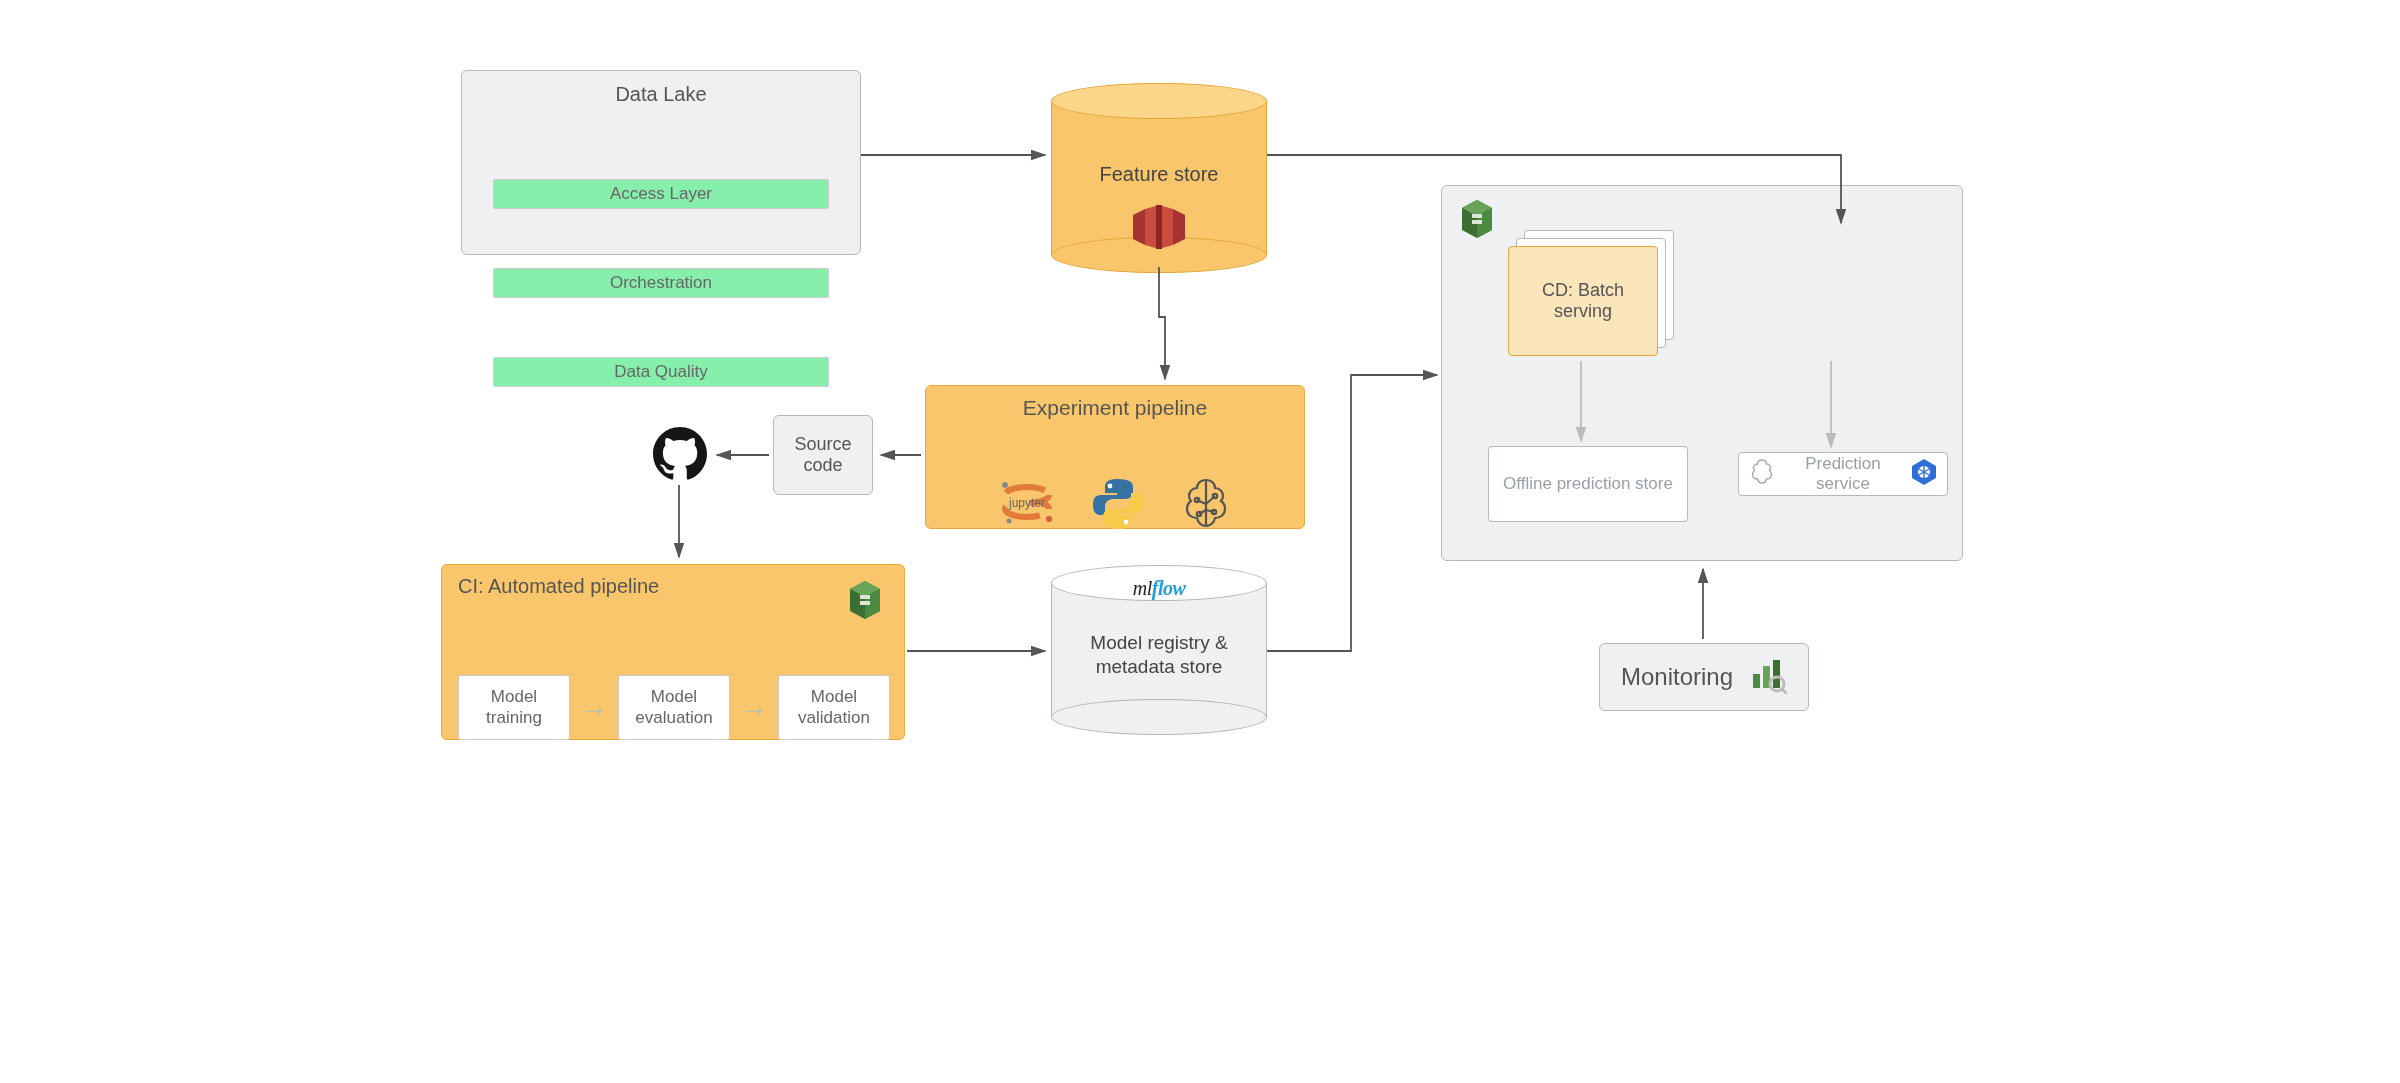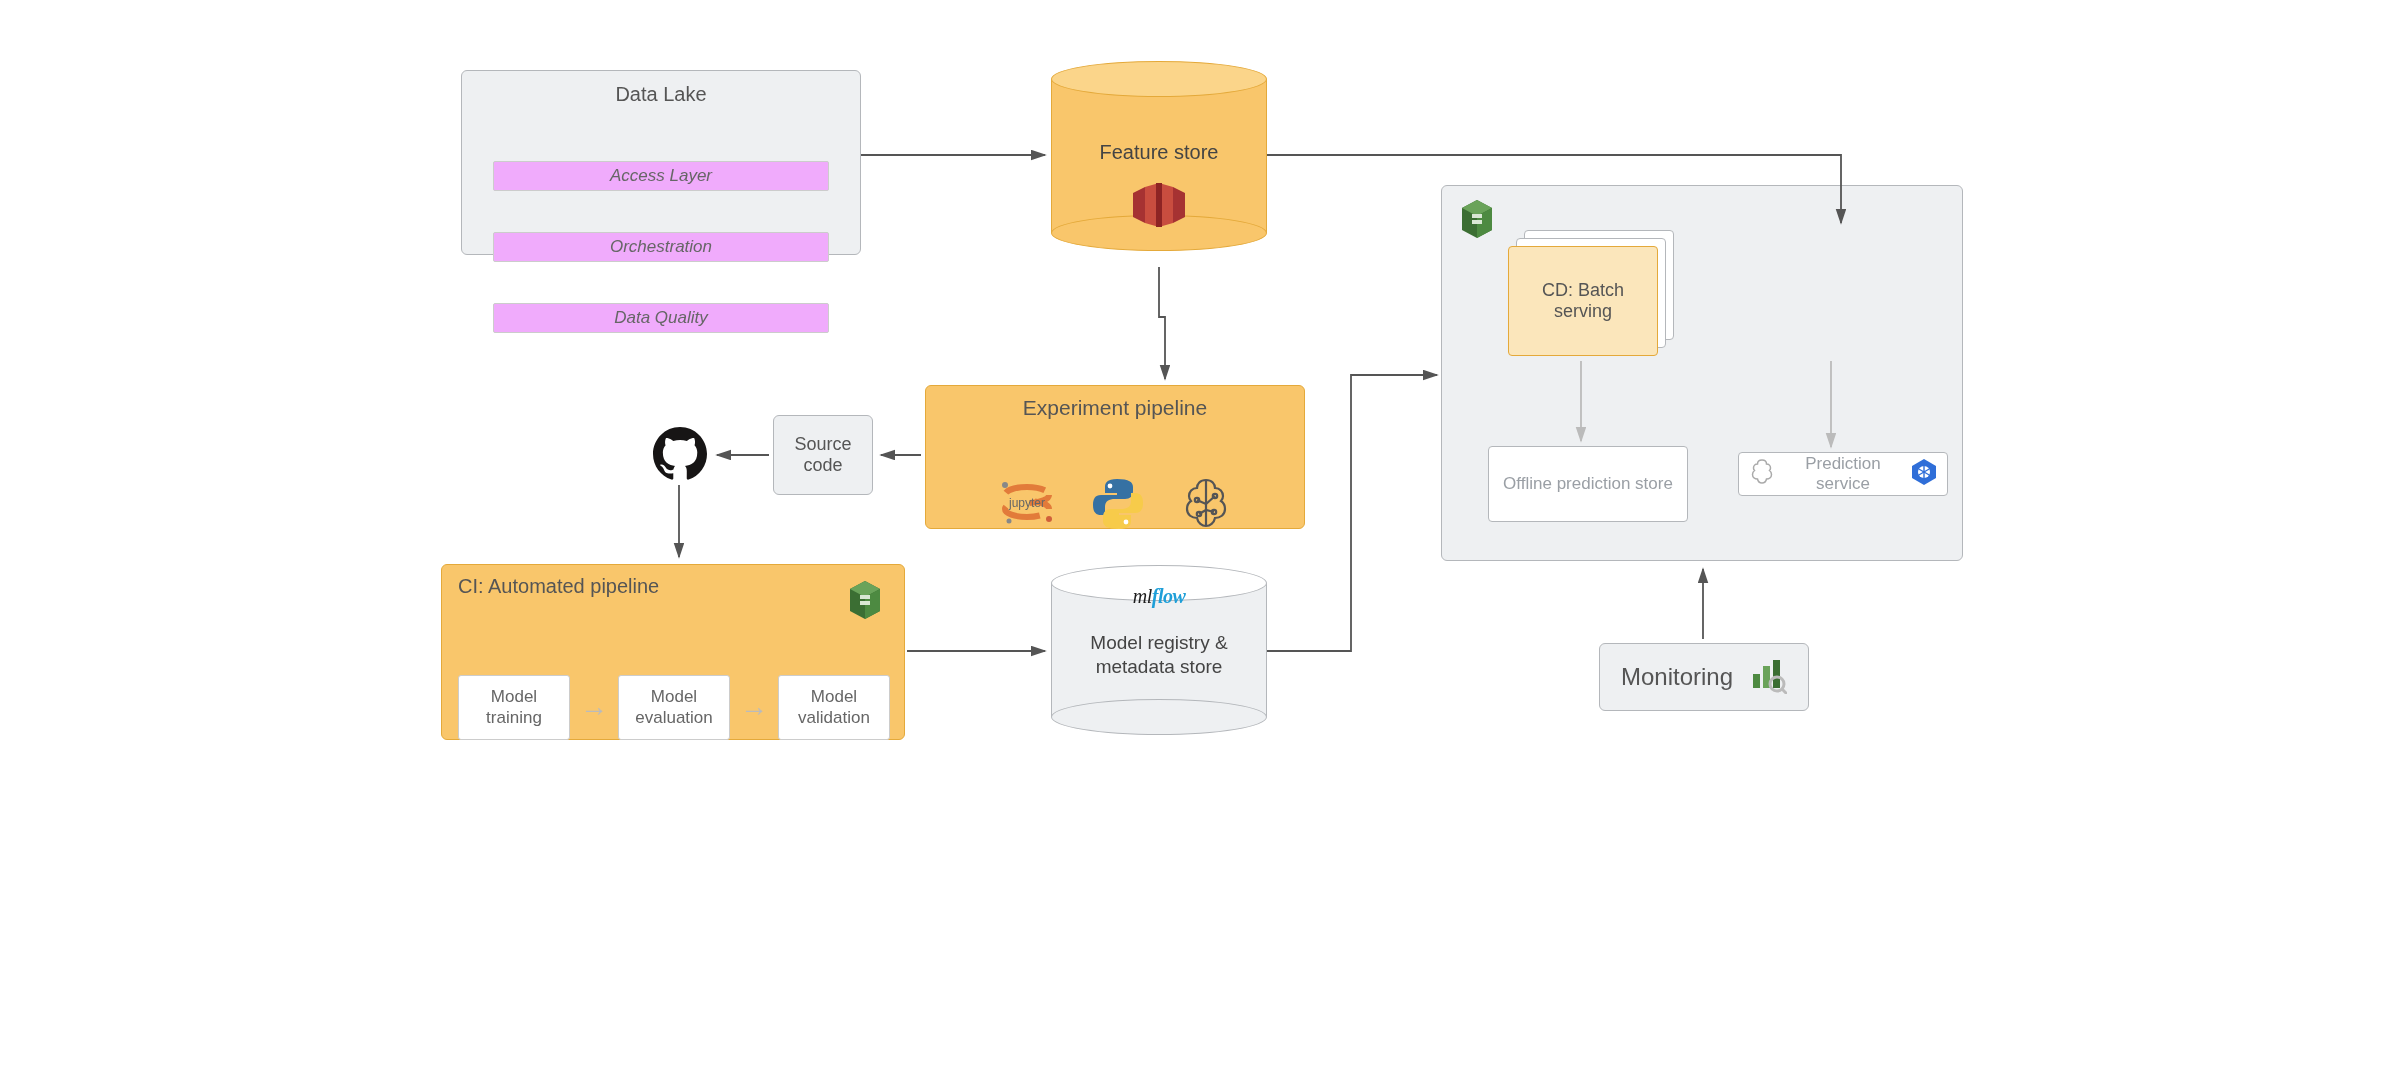--- a/index.html
+++ b/index.html
@@ -24,29 +24,28 @@
     flex-direction: column;
     align-items: center;
     justify-content: flex-start;
     padding: 12px 12px;
     font-size: 18px;
     color: #555;
     gap: 41px;
   }
   .box-yellow { background: #f9c66b; border: 1px solid #e4a93a; }
   .box-white-inner {
-    background: #f0abfc;
+    background: #86efac;
     border: 1px solid #ccc;
     border-radius: 2px;
-    margin-top: 0;
+    margin-top: 18px;
     width: 90%;
     padding: 4px 8px;
     font-size: 17px;
     color: #666;
-    font-style: italic;
   }
 
   
   #datalake { left: 40px; top: 35px; width: 400px; height: 185px; }
   #datalake .heading { font-size: 20px; margin-bottom: 14px; }
 
   
   .cylinder {
     position: absolute;
     text-align: center;
@@ -65,32 +64,32 @@
     border-radius: 50%;
     border: 1px solid;
   }
   .cyl-side {
     position: absolute;
     left: 0; right: 0;
     top: 18px; bottom: 18px;
     border-left: 1px solid;
     border-right: 1px solid;
   }
-  #feature-store { left: 630px; top: 26px; width: 216px; height: 190px; }
+  #feature-store { left: 630px; top: 48px; width: 216px; height: 190px; }
   #feature-store .cyl-top { top: 0; background: #fbd58a; border-color: #e4a93a; }
   #feature-store .cyl-bottom { bottom: 0; background: #f9c66b; border-color: #e4a93a; }
   #feature-store .cyl-side { background: #f9c66b; border-color: #e4a93a; }
   #feature-store .label { position: absolute; top: 80px; width: 100%; font-size: 20px; }
   #fs-icon { position: absolute; top: 122px; left: 50%; transform: translateX(-50%); }
 
   #model-registry { left: 630px; top: 530px; width: 216px; height: 170px; }
   #model-registry .cyl-top { top: 0; background: #fff; border-color: #b4b7bb; }
   #model-registry .cyl-bottom { bottom: 0; background: #eef0f2; border-color: #b4b7bb; }
   #model-registry .cyl-side { background: #eef0f2; border-color: #b4b7bb; }
-  #model-registry .label1 { position: absolute; top: 20px; width: 100%; font-size: 20px; letter-spacing: -0.5px; }
+  #model-registry .label1 { position: absolute; top: 12px; width: 100%; font-size: 20px; letter-spacing: -0.5px; }
   #model-registry .label2 { position: absolute; top: 66px; width: 100%; font-size: 19px; line-height: 1.25; }
 
   
   #experiment { left: 504px; top: 350px; width: 380px; height: 144px; justify-content: flex-start; padding-top: 10px; }
   #experiment .icons { display: flex; gap: 32px; margin-top: 14px; align-items: center; }
 
   
   #source-code { left: 352px; top: 380px; width: 100px; height: 80px; font-size: 18px; justify-content: center; padding: 0; }
 
   

